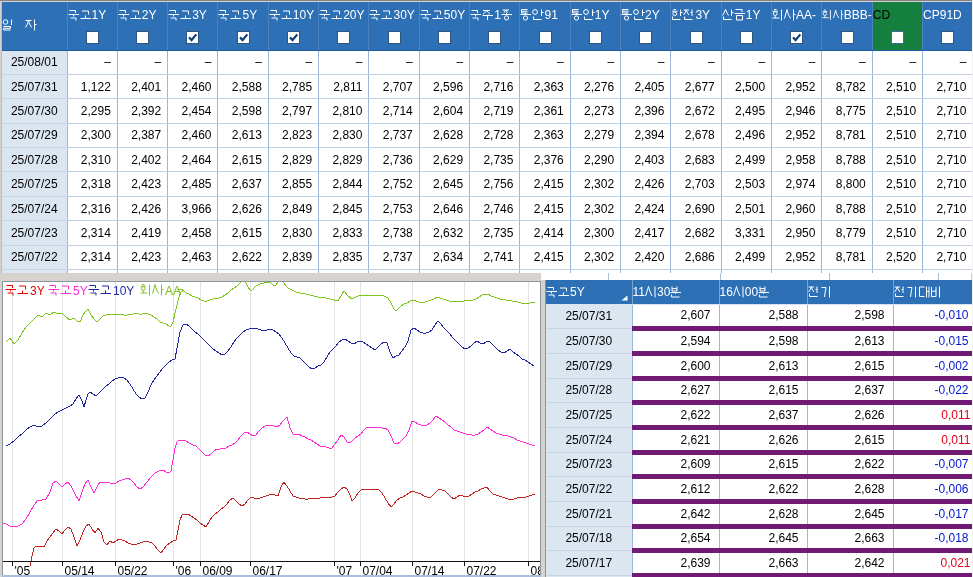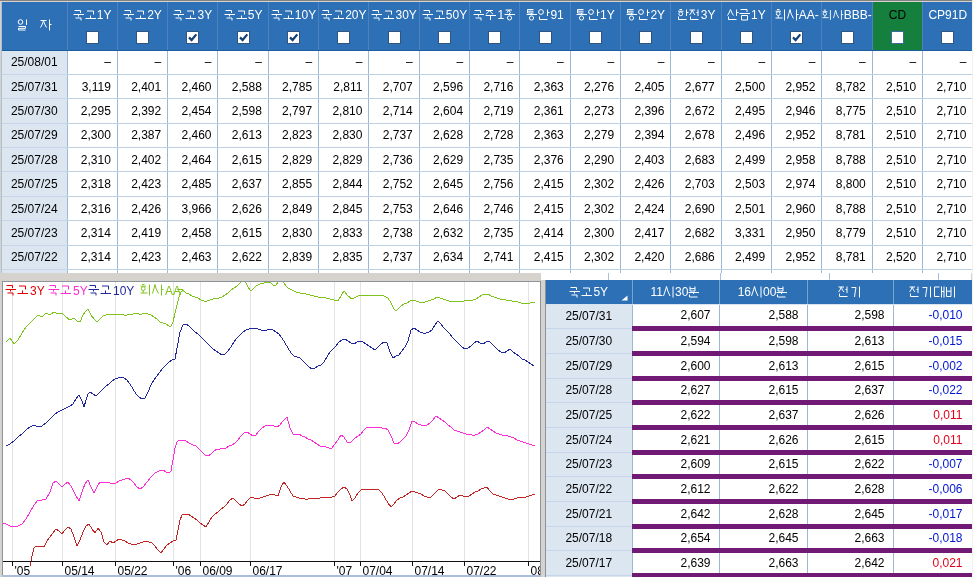--- a/index.html
+++ b/index.html
@@ -1,18 +1,18 @@
 <!DOCTYPE html>
 <html><head><meta charset="utf-8"><style>
 *{margin:0;padding:0;box-sizing:border-box}
 html,body{width:973px;height:577px;overflow:hidden}
 body{position:relative;background:#d6d3ce;font-family:"Liberation Sans",sans-serif;font-size:12px;color:#000}
 .topline{position:absolute;left:0;top:0;width:973px;height:1px;background:#828282}
 .hg{display:block}
-.hl{display:flex;align-items:center;justify-content:center}
+.hl{display:flex;align-items:center;justify-content:flex-start}
 .hl .lt{font-size:12px;line-height:12px;white-space:pre}
 table{border-collapse:collapse;table-layout:fixed}
 
 .top{position:absolute;left:1px;top:2px;width:971px;height:271px;overflow:hidden;border-left:1px solid #aebfd2}
 .tt{width:970px}
 .tt th{background:#2d70b5;color:#fff;font-weight:normal;border-right:1px solid #4c82bd;vertical-align:top;height:48px;padding:0}
 .tt th .hl{height:25px}
 .tt th.pink{background:#15803d;color:#000}
 .tt th.pink .cb{border-color:#3f6a9e}
 .cbw{margin-top:3px;height:14px;display:flex;align-items:center;justify-content:center}
@@ -21,22 +21,22 @@
 .tt td.dc,.rtt td.dc{background:#dce6f1;text-align:center;padding:0;border-bottom:1px solid #c6d5e8}
 .tt td.vc,.rtt td.vc{background:#fff;text-align:right}
 .tt tr.hrow th{border-bottom:1px solid #1e5c9e}
 
 .chart{position:absolute;left:2px;top:281px;width:539px;height:296px;background:#fff;border:1px solid #8b939b;border-bottom:none}
 
 .rt{position:absolute;left:545px;top:280px;width:428px;height:297px;overflow:hidden;border-left:1px solid #8b939b}
 .rtt{width:426px}
 .rtt th{background:#2d70b5;color:#fff;font-weight:normal;border-right:1px solid #78a5cf;height:24px;padding:0;border-bottom:1px solid #d7e3f0}
 .rtt td{height:24.68px;padding:0 8px 0 0;border-right:1px solid #9db8d6;border-bottom:5px solid #701a75}
-.rtt td.neg{color:#0016d0;padding-right:9px}
-.rtt td.pos{color:#e0001a;padding-right:9px}
+.rtt td.neg{color:#0016d0;padding-right:3px}
+.rtt td.pos{color:#e0001a;padding-right:1px}
 .sortt{position:absolute;right:4px;bottom:3px}
 .botline{position:absolute;left:2px;top:575px;width:539px;height:2px;background:#aabedb}
 </style></head><body>
 <div class="topline"></div>
 <div class="top">
     <table class="tt">
       <colgroup>
         <col style="width:65px">
         <col style="width:50.33px">
         <col style="width:50.33px">
@@ -431,21 +431,21 @@
           <td class="vc">–</td>
           <td class="vc">–</td>
           <td class="vc">–</td>
           <td class="vc">–</td>
           <td class="vc">–</td>
           <td class="vc">–</td>
           <td class="vc">–</td>
         </tr>
         <tr class="drow">
           <td class="dc">25/07/31</td>
-          <td class="vc">3,119</td>
+          <td class="vc">1,122</td>
           <td class="vc">2,401</td>
           <td class="vc">2,460</td>
           <td class="vc">2,588</td>
           <td class="vc">2,785</td>
           <td class="vc">2,811</td>
           <td class="vc">2,707</td>
           <td class="vc">2,596</td>
           <td class="vc">2,716</td>
           <td class="vc">2,363</td>
           <td class="vc">2,276</td>

